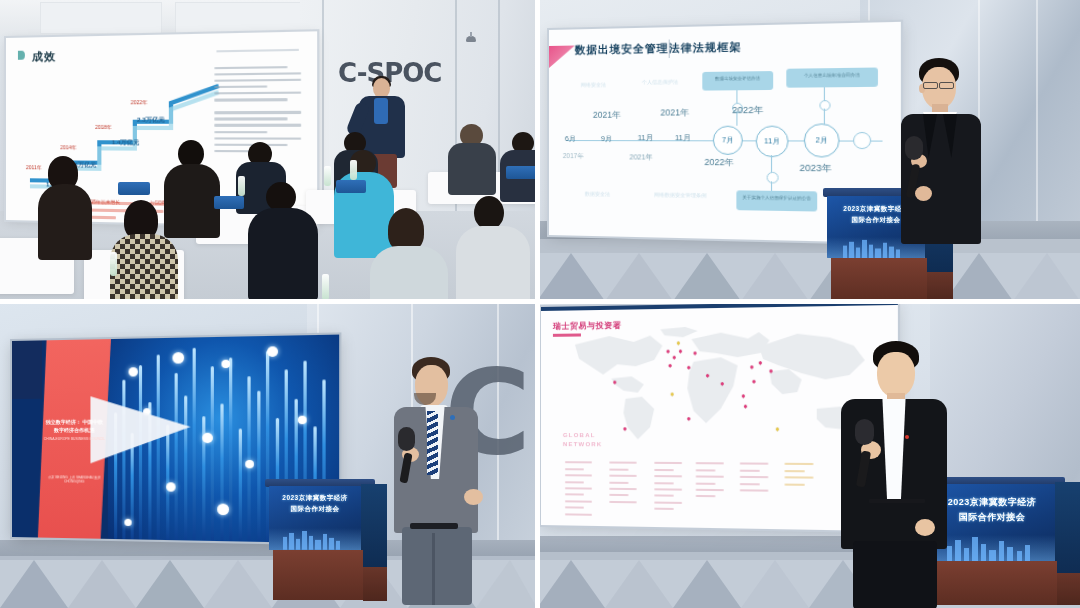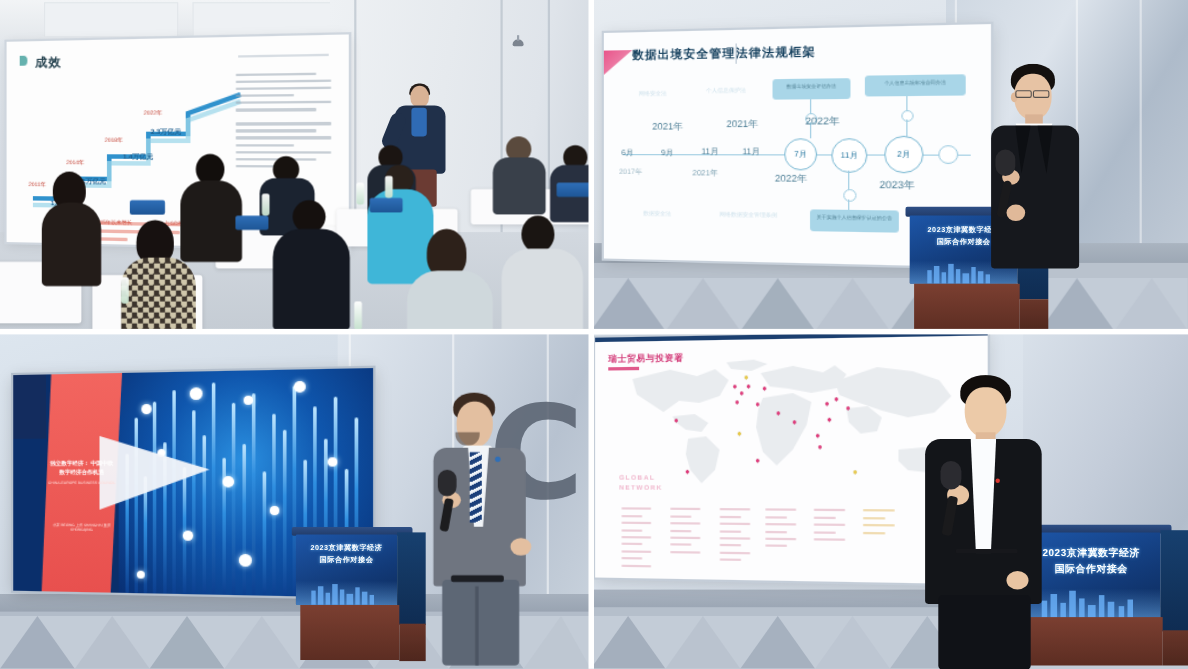--- a/index.html
+++ b/index.html
@@ -222,20 +222,22 @@
       <div class="wall-seam" style="left:322px;"></div>
       <div class="wall-seam" style="left:455px;"></div>
       <div class="wall-seam" style="left:498px;height:200px;"></div>
       <div class="floor"></div>
 
       <div class="cam" style="left:466px;top:36px;">
         <div class="stem"></div>
           <div class="dome"></div>
       </div>
 
+      <div style="position:absolute;left:338px;top:58px;font-size:26px;font-weight:bold;color:#4a5360;
+                  letter-spacing:-1px;font-family:'DejaVu Sans',sans-serif;z-index:3;">C-SPOC</div>
 
       <div class="screen">
         <div class="bullet-dot"></div>
         <div class="slide-title">成效</div>
         <div class="hdr-line"></div>
 
         <div class="stair">
           <svg viewBox="0 0 190 110" preserveAspectRatio="none">
             <polyline points="6,98 40,98 40,80 74,80 74,60 108,60 108,40 142,40 142,22 186,6" fill="none" stroke="#1a86c8" stroke-width="4" opacity=".9"></polyline>
             <polyline points="6,104 40,104 40,86 74,86 74,66 108,66 108,46 142,46 142,28 186,12" fill="none" stroke="#9ed7ea" stroke-width="4" opacity=".75"></polyline>

